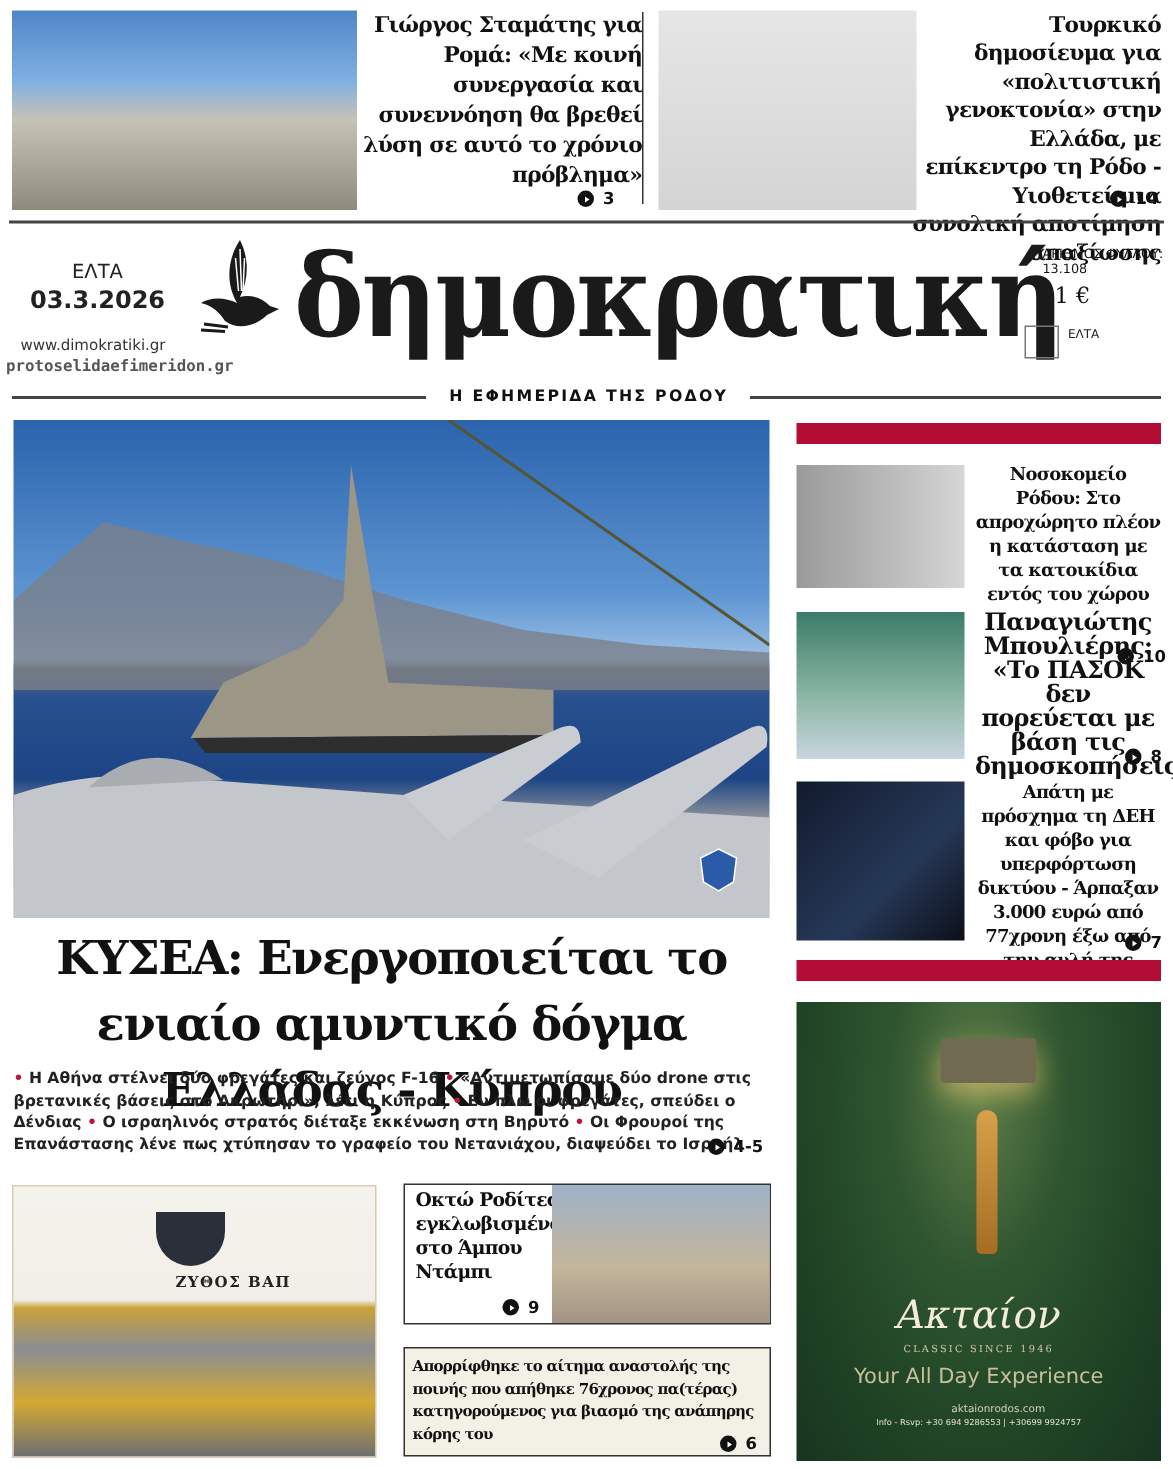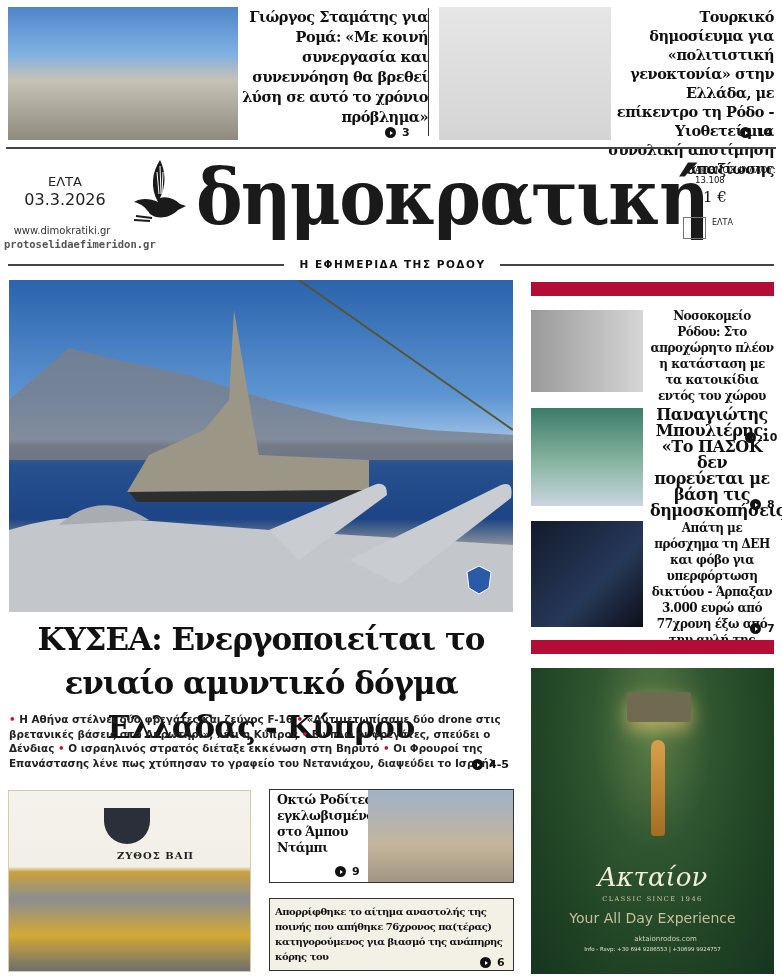--- a/index.html
+++ b/index.html
@@ -15,21 +15,21 @@
   #teaser1-photo { left: 8px; top: 7px; width: 230px; height: 133px; background: linear-gradient(180deg, #4f86c9 0%, #7fb0e2 35%, #c7c2b6 55%, #8f8a7e 100%); }
   #teaser1-title { right: 354px; top: 7px; width: 200px; text-align: right; font-size: 14.5px; line-height: 20px; }
   #teaser-divider { left: 428px; top: 8px; width: 1px; height: 128px; background: #333; }
   #teaser2-photo { left: 439px; top: 7px; width: 172px; height: 133px; background: linear-gradient(180deg, #e6e6e6 0%, #d4d4d4 100%); }
   #teaser2-title { right: 8px; top: 7px; width: 170px; text-align: right; font-size: 14.5px; line-height: 19px; }
 
   .rule { background: #444; height: 2px; }
 
   
   #day { left: 30px; top: 174px; width: 70px; text-align: center; font-family: "DejaVu Sans", sans-serif; font-size: 13px; color: #222; }
-  #date { left: 16px; top: 190px; width: 98px; text-align: center; font-family: "DejaVu Sans", sans-serif; font-size: 16px; font-weight: normal; color: #222; }
+  #date { left: 16px; top: 190px; width: 98px; text-align: center; font-family: "DejaVu Sans", sans-serif; font-size: 16px; font-weight: bold; color: #222; }
   #website { left: 12px; top: 225px; width: 100px; text-align: center; font-family: "DejaVu Sans", sans-serif; font-size: 10px; color: #333; }
   #archive { left: 4px; top: 238px; width: 150px; font-family: "DejaVu Sans Mono", monospace; font-size: 10.5px; font-weight: bold; color: #555; }
   #logo-bird { left: 130px; top: 158px; width: 60px; height: 72px; }
   #logo-text { left: 196px; top: 148px; font-family: "DejaVu Serif", serif; font-weight: bold; font-size: 76px; letter-spacing: -2px; line-height: 100px; color: #1a1a1a; transform: scaleX(0.92); transform-origin: left top; }
   #issue { left: 667px; top: 165px; width: 110px; font-family: "DejaVu Sans", sans-serif; font-size: 8.5px; color: #111; margin-left: 28px; }
   #price { left: 703px; top: 188px; font-family: "DejaVu Serif", serif; font-size: 15px; }
   #post-badge { left: 683px; top: 217px; width: 23px; height: 22px; border: 1px solid #777; font-size: 3px; }
   #elta { left: 712px; top: 218px; font-family: "DejaVu Sans", sans-serif; font-size: 8px; color: #222; }
   #tagline { left: 290px; top: 258px; width: 205px; text-align: center; font-family: "DejaVu Sans", sans-serif; font-size: 10.5px; font-weight: bold; letter-spacing: 1.5px; color: #111; }
 

